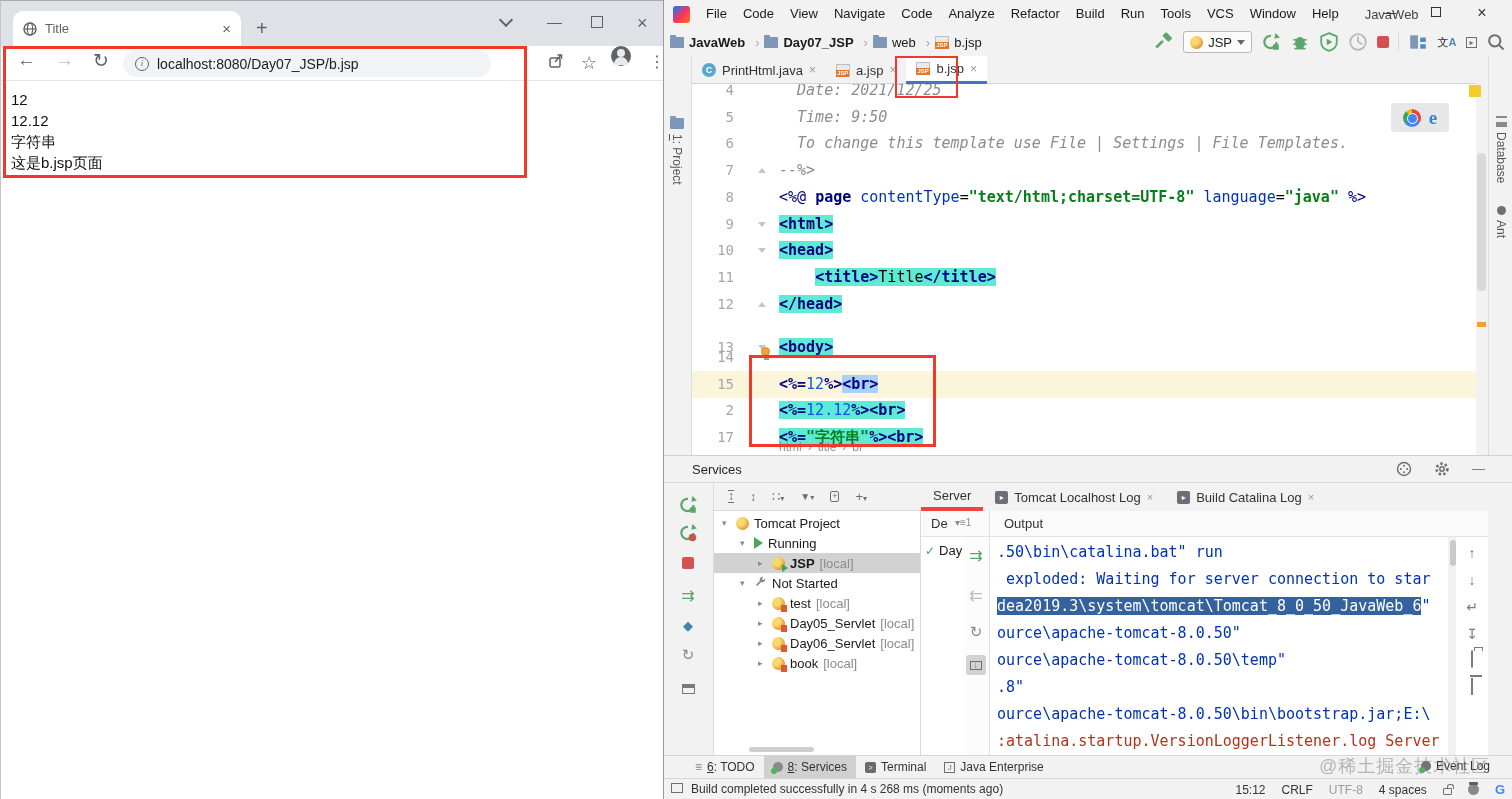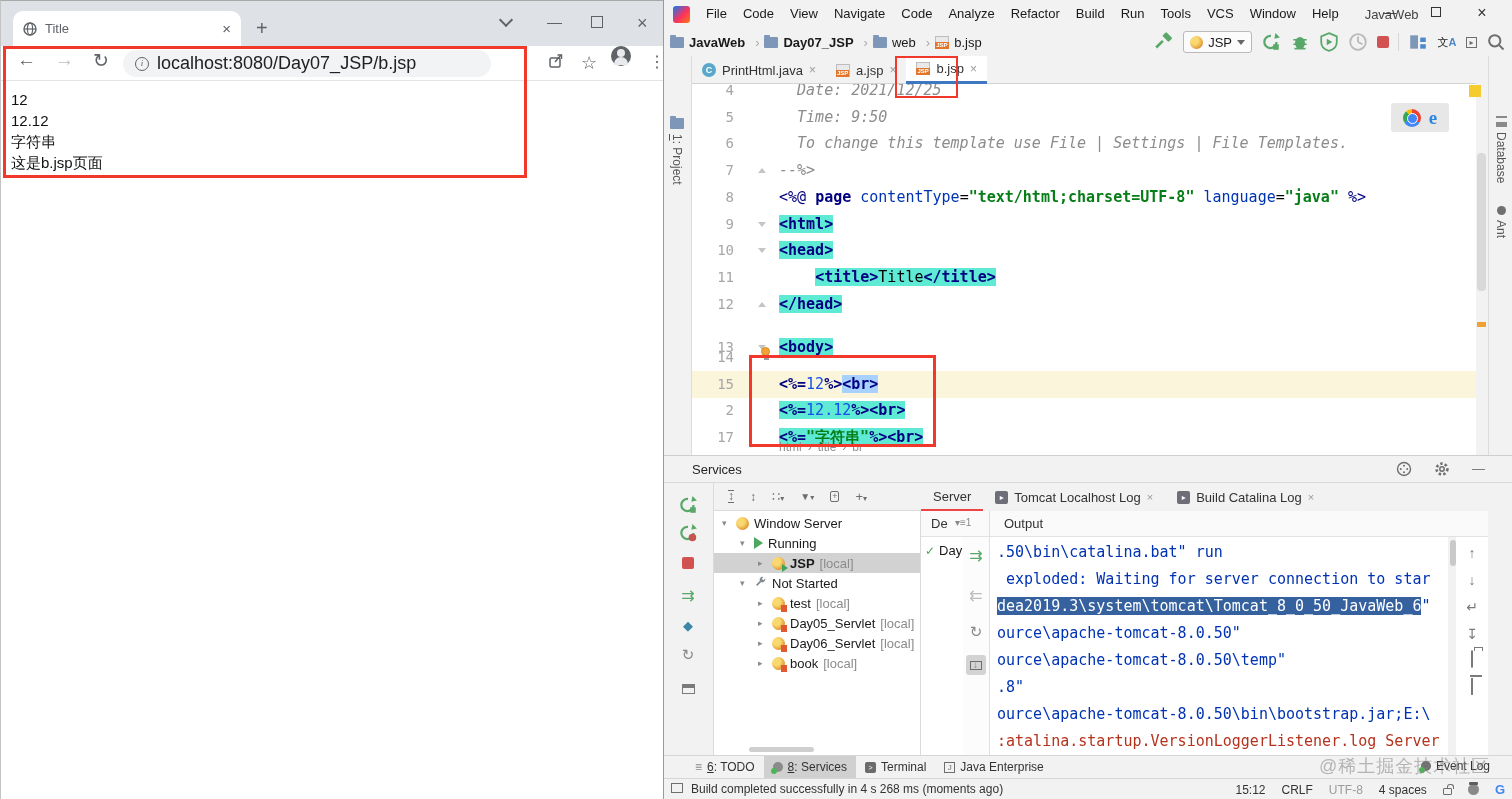--- a/index.html
+++ b/index.html
@@ -21,21 +21,21 @@
   .b-min { left:546px; }
   .b-max { left:590px; width:12px; height:12px; border:1.5px solid #5F6368; top:15px; }
   .b-x  { left:636px; font-size:18px; }
   .b-toolbar { position:absolute; left:0; top:45px; width:100%; height:35px; background:#fff;
     border-bottom:1px solid #E4E4E4; }
   .b-nav { position:absolute; top:3px; font-size:19px; color:#5F6368; }
   .omnibox { position:absolute; left:122px; top:4px; width:368px; height:27px; background:#F1F3F4;
     border-radius:14px; display:flex; align-items:center; padding:0 12px; gap:8px; }
   .info-i { width:14px; height:14px; border:1.5px solid #5F6368; border-radius:50%;
     color:#5F6368; font-size:9px; line-height:11px; text-align:center; font-style:italic; font-family:"Liberation Serif",serif; }
-  .omni-url { font-size:18px; color:#202124; }
+  .omni-url { font-size:14px; color:#202124; }
   .b-right { position:absolute; top:6px; color:#5F6368; }
   .avatar { left:610px; width:20px; height:20px; border-radius:50%; background:#5F6368; position:absolute; }
   .avatar:before { content:""; position:absolute; left:6px; top:3px; width:8px; height:8px; border-radius:50%; background:#E8EAED; }
   .avatar:after { content:""; position:absolute; left:3px; top:11px; width:14px; height:8px; border-radius:7px 7px 0 0; background:#E8EAED; }
   #browser-lines { position:absolute; left:10px; top:88px; font-size:15px; line-height:21px; color:#111; }
   .redbox { position:absolute; border:3px solid #F2372B; z-index:40; pointer-events:none; }
   #redbox-browser { left:2px; top:45px; width:524px; height:132px; }
 
   
   #ide { position:absolute; left:663px; top:0; width:849px; height:799px; background:#F2F2F2;
@@ -139,21 +139,21 @@
   #svc-tree { position:absolute; left:50px; top:55px; width:207px; height:244px; background:#fff; border-right:1px solid #DADADA; }
   .trow { position:absolute; left:0; width:100%; height:20px; display:flex; align-items:center; gap:5px; font-size:13px; color:#1A1A1A; }
   .trow.selected { background:#D2D2D2; }
   .trow .chv { color:#8A8A8A; font-size:9px; width:9px; }
   .trow .sfx { color:#8C8C8C; }
   .play-tri { width:0; height:0; border-left:9px solid #4BA85E; border-top:6px solid transparent; border-bottom:6px solid transparent; }
   .tree-hscroll { position:absolute; left:35px; bottom:3px; width:65px; height:5px; background:#CFCFCF; border-radius:3px; }
   
   .srv-tabs { position:absolute; left:257px; top:27px; width:567px; height:28px; display:flex; align-items:center; }
   .srv-tab { display:flex; align-items:center; gap:6px; padding:0 12px; height:28px; color:#333; }
-  .srv-tab.active { border-bottom:2px solid #ef4444; }
+  .srv-tab.active { border-bottom:4px solid #ef4444; }
   .con-ico { width:13px; height:13px; background:#6E6E78; color:#fff; font-size:8px; line-height:13px; text-align:center; border-radius:2px; }
   .srv-tab .x { color:#9A9A9A; font-size:11px; }
   .svc-subhdr { position:absolute; left:257px; top:55px; width:567px; height:26px; background:#FAFAFA; border-bottom:1px solid #E2E2E2; }
   .sub-dep { position:absolute; left:10px; top:5px; color:#333; }
   .sub-sort { position:absolute; left:34px; top:6px; color:#8A8A8A; font-size:10px; }
   .sub-out { position:absolute; left:83px; top:5px; color:#333; }
   .svc-vline { position:absolute; left:325px; top:55px; width:1px; height:244px; background:#E0E0E0; }
   .dep-area { position:absolute; left:257px; top:81px; width:68px; height:218px; background:#fff; }
   .dep-row { position:absolute; left:4px; top:6px; display:flex; gap:4px; align-items:center; }
   .dep-check { color:#4BA85E; font-size:12px; }
@@ -458,21 +458,21 @@
         <span>∷<span style="font-size:8px">▾</span></span>
         <span style="font-size:10px">▼<span style="font-size:8px">▾</span></span>
         <span class="frame-ico">+</span>
         <span>+<span style="font-size:8px">▾</span></span>
       </div>
 
       <div id="svc-tree">
           <div class="trow" style="top: 2px; padding-left: 8px;">
             <span class="chv">▾</span>
             <span class="tomcat"></span>
-            <span>Window Server</span>
+            <span>Tomcat Project</span>
           </div>
           <div class="trow" style="top: 22px; padding-left: 26px;">
             <span class="chv">▾</span>
             <span class="play-tri"></span>
             <span>Running</span>
           </div>
           <div class="trow selected" style="top: 42px; padding-left: 44px;">
             <span class="chv">▸</span>
             <span class="tomcat badge-run"></span>
             <span style="font-weight: bold;">JSP</span>

